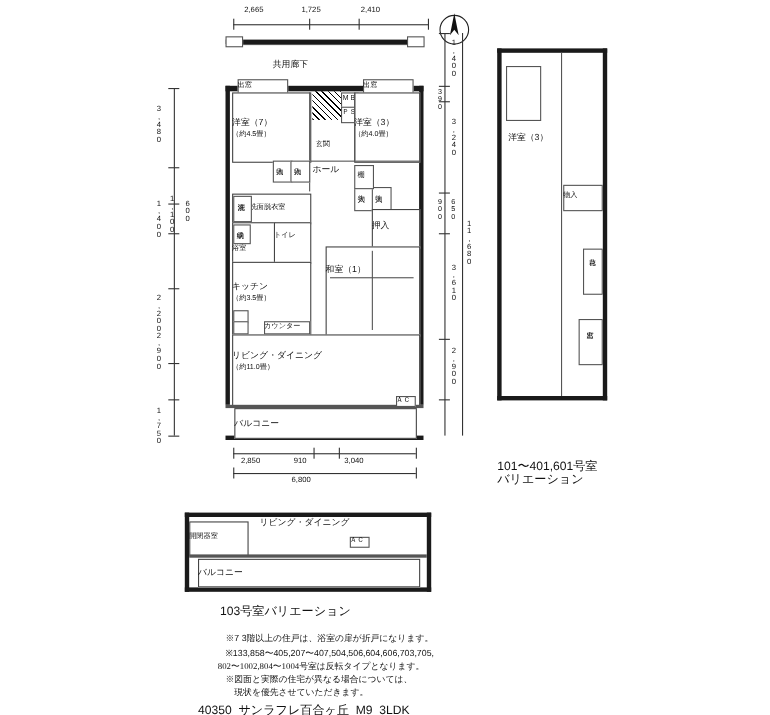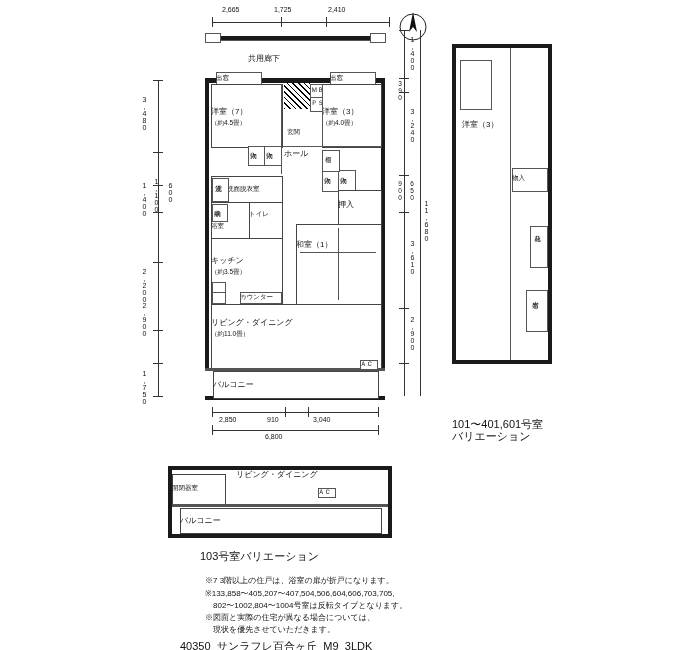--- a/index.html
+++ b/index.html
@@ -200,17 +200,17 @@
 <div class="abs t ctr" style="left:236px;top:470px;width:150px;">リビング・ダイニング</div>
 <div class="thin" style="left:172px;top:504px;width:216px;height:3px;"></div>
 <div class="room" style="left:180px;top:508px;width:200px;height:24px;"></div>
 <div class="abs t ctr" style="left:180px;top:516px;width:200px;">バルコニー</div>
 <div class="box-lite" style="left:318px;top:488px;width:16px;height:8px;"></div>
 <div class="abs t6 ctr" style="left:318px;top:488px;width:16px;">ＡＣ</div>
 <div class="abs t9 ctr" style="left:200px;top:550px;width:180px;">103号室バリエーション</div>
 
 <div class="abs note" style="left:205px;top:575px;">※7 3階以上の住戸は、浴室の扉が折戸になります。</div>
 <div class="abs note" style="left:205px;top:588px;">※133,858〜405,207〜407,504,506,604,606,703,705,</div>
-<div class="abs note" style="left:205px;top:600px;">　802〜1002,804〜1004号室は反転タイプとなります。</div>
+<div class="abs note" style="left:190px;top:600px;font-family:Liberation Serif, serif;">　802〜1002,804〜1004号室は反転タイプとなります。</div>
 <div class="abs note" style="left:205px;top:612px;">※図面と実際の住宅が異なる場合については、</div>
 <div class="abs note" style="left:205px;top:624px;">　現状を優先させていただきます。</div>
 
 <div class="abs t9 ctr" style="left:180px;top:640px;width:340px;">40350_サンラフレ百合ヶ丘_M9_3LDK</div>
 
 </body></html>

